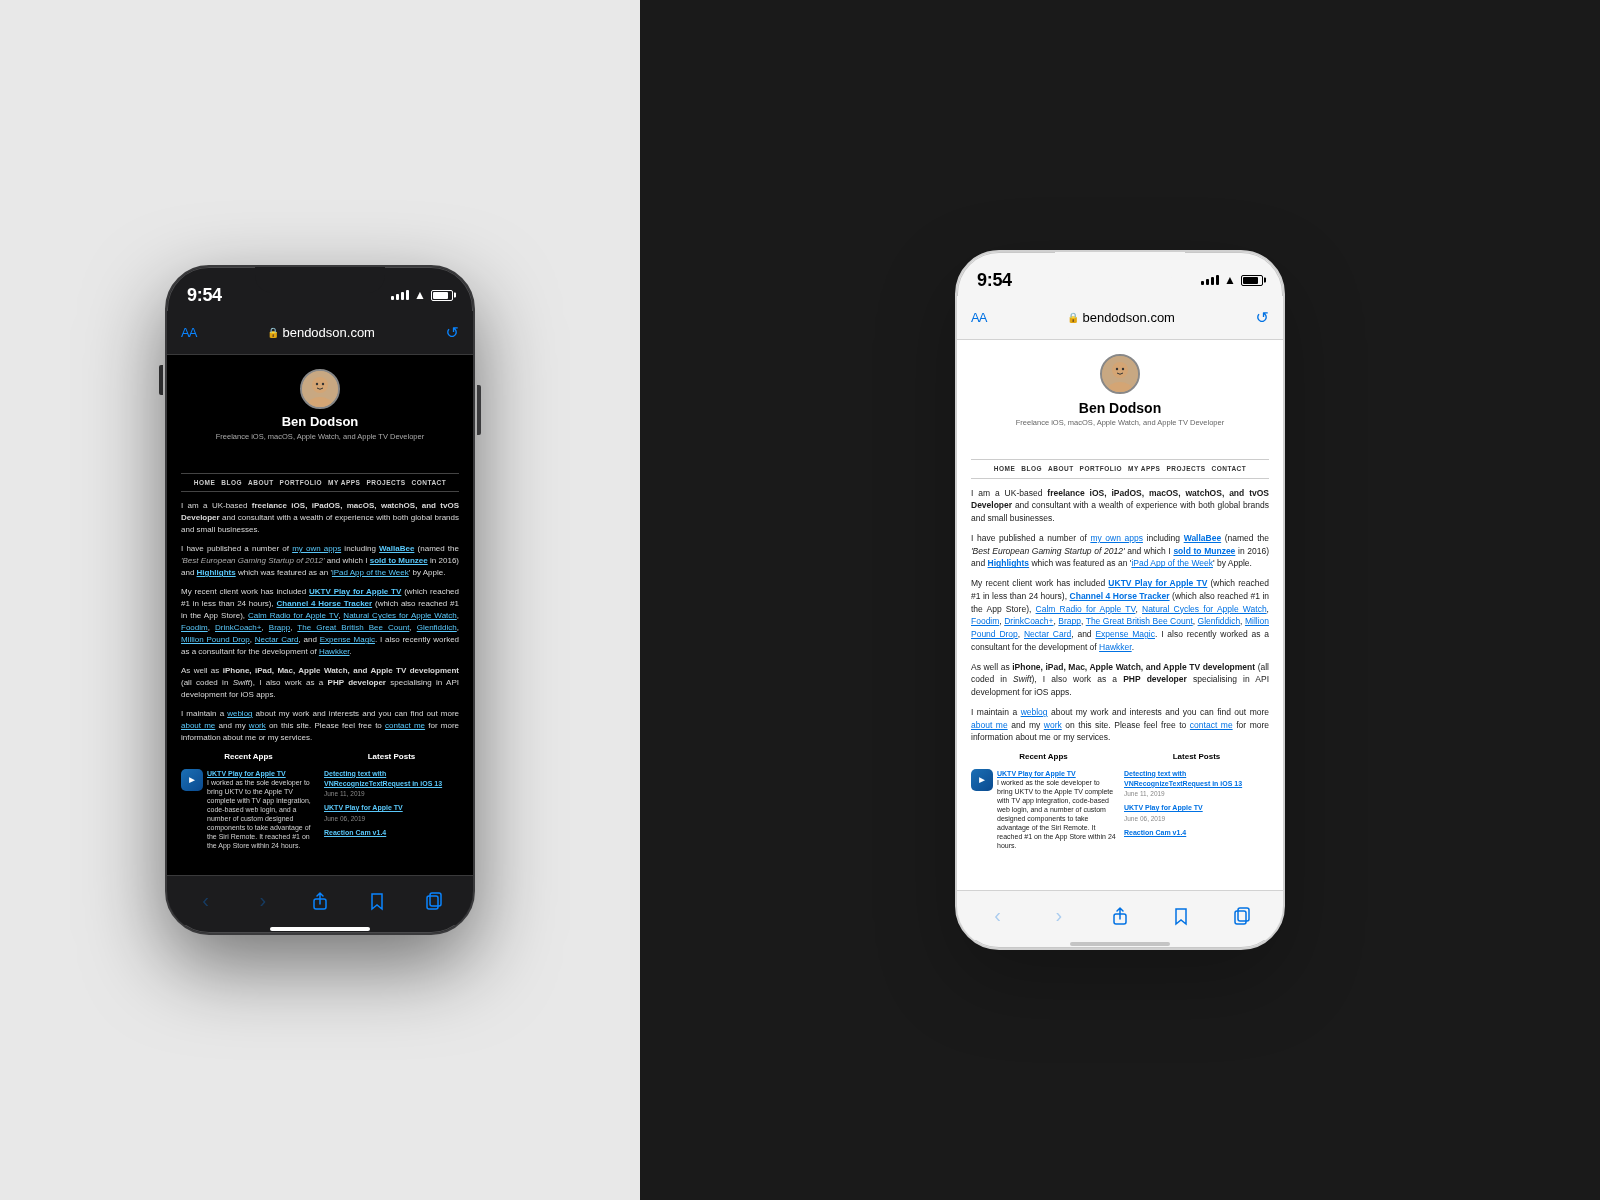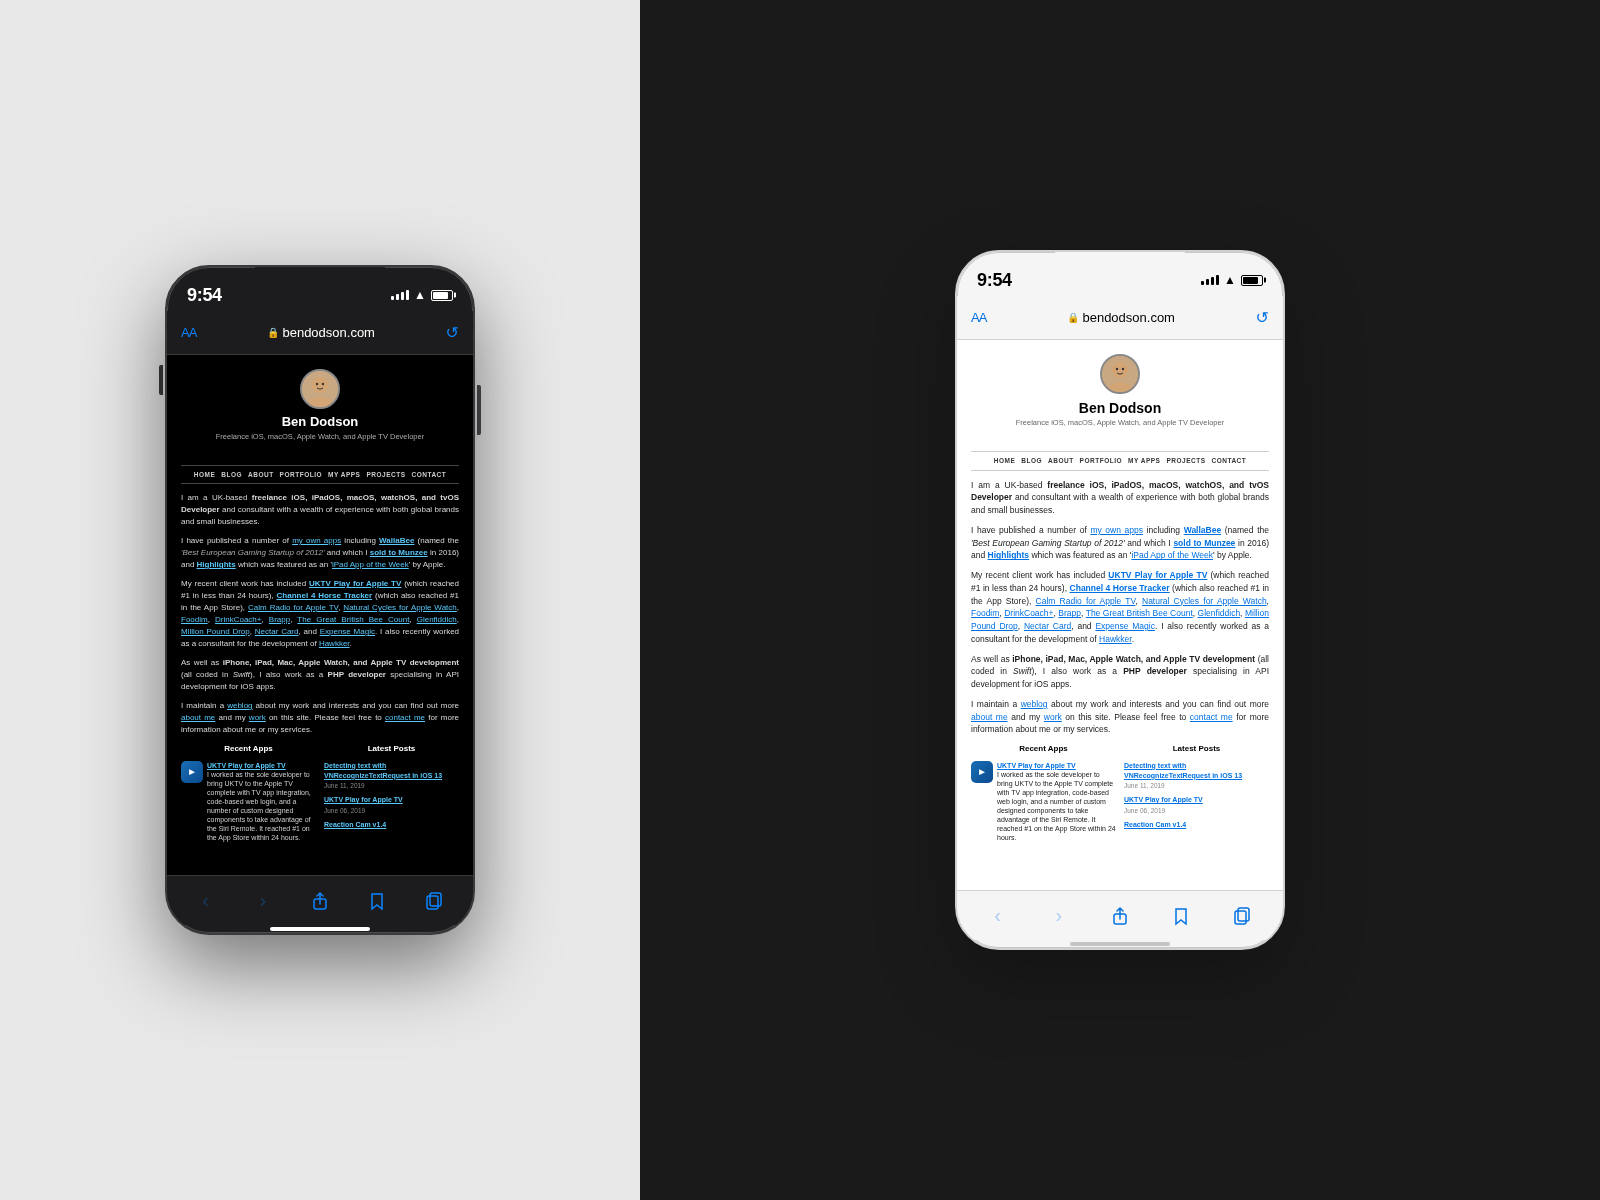--- a/index.html
+++ b/index.html
@@ -174,21 +174,21 @@
       font-size: 8.5px;
       line-height: 1.45;
     }
     .phone-frame.dark .content-inner { color: #e0e0e0; }
     .phone-frame.light .content-inner { color: #1a1a1a; }
 
     .profile-section {
       display: flex;
       flex-direction: column;
       align-items: center;
-      margin-bottom: 16px;
+      margin-bottom: 24px;
     }
     .avatar {
       width: 40px;
       height: 40px;
       border-radius: 50%;
       background: #c8a882;
       margin-bottom: 4px;
       overflow: hidden;
       display: flex;
       align-items: center;

